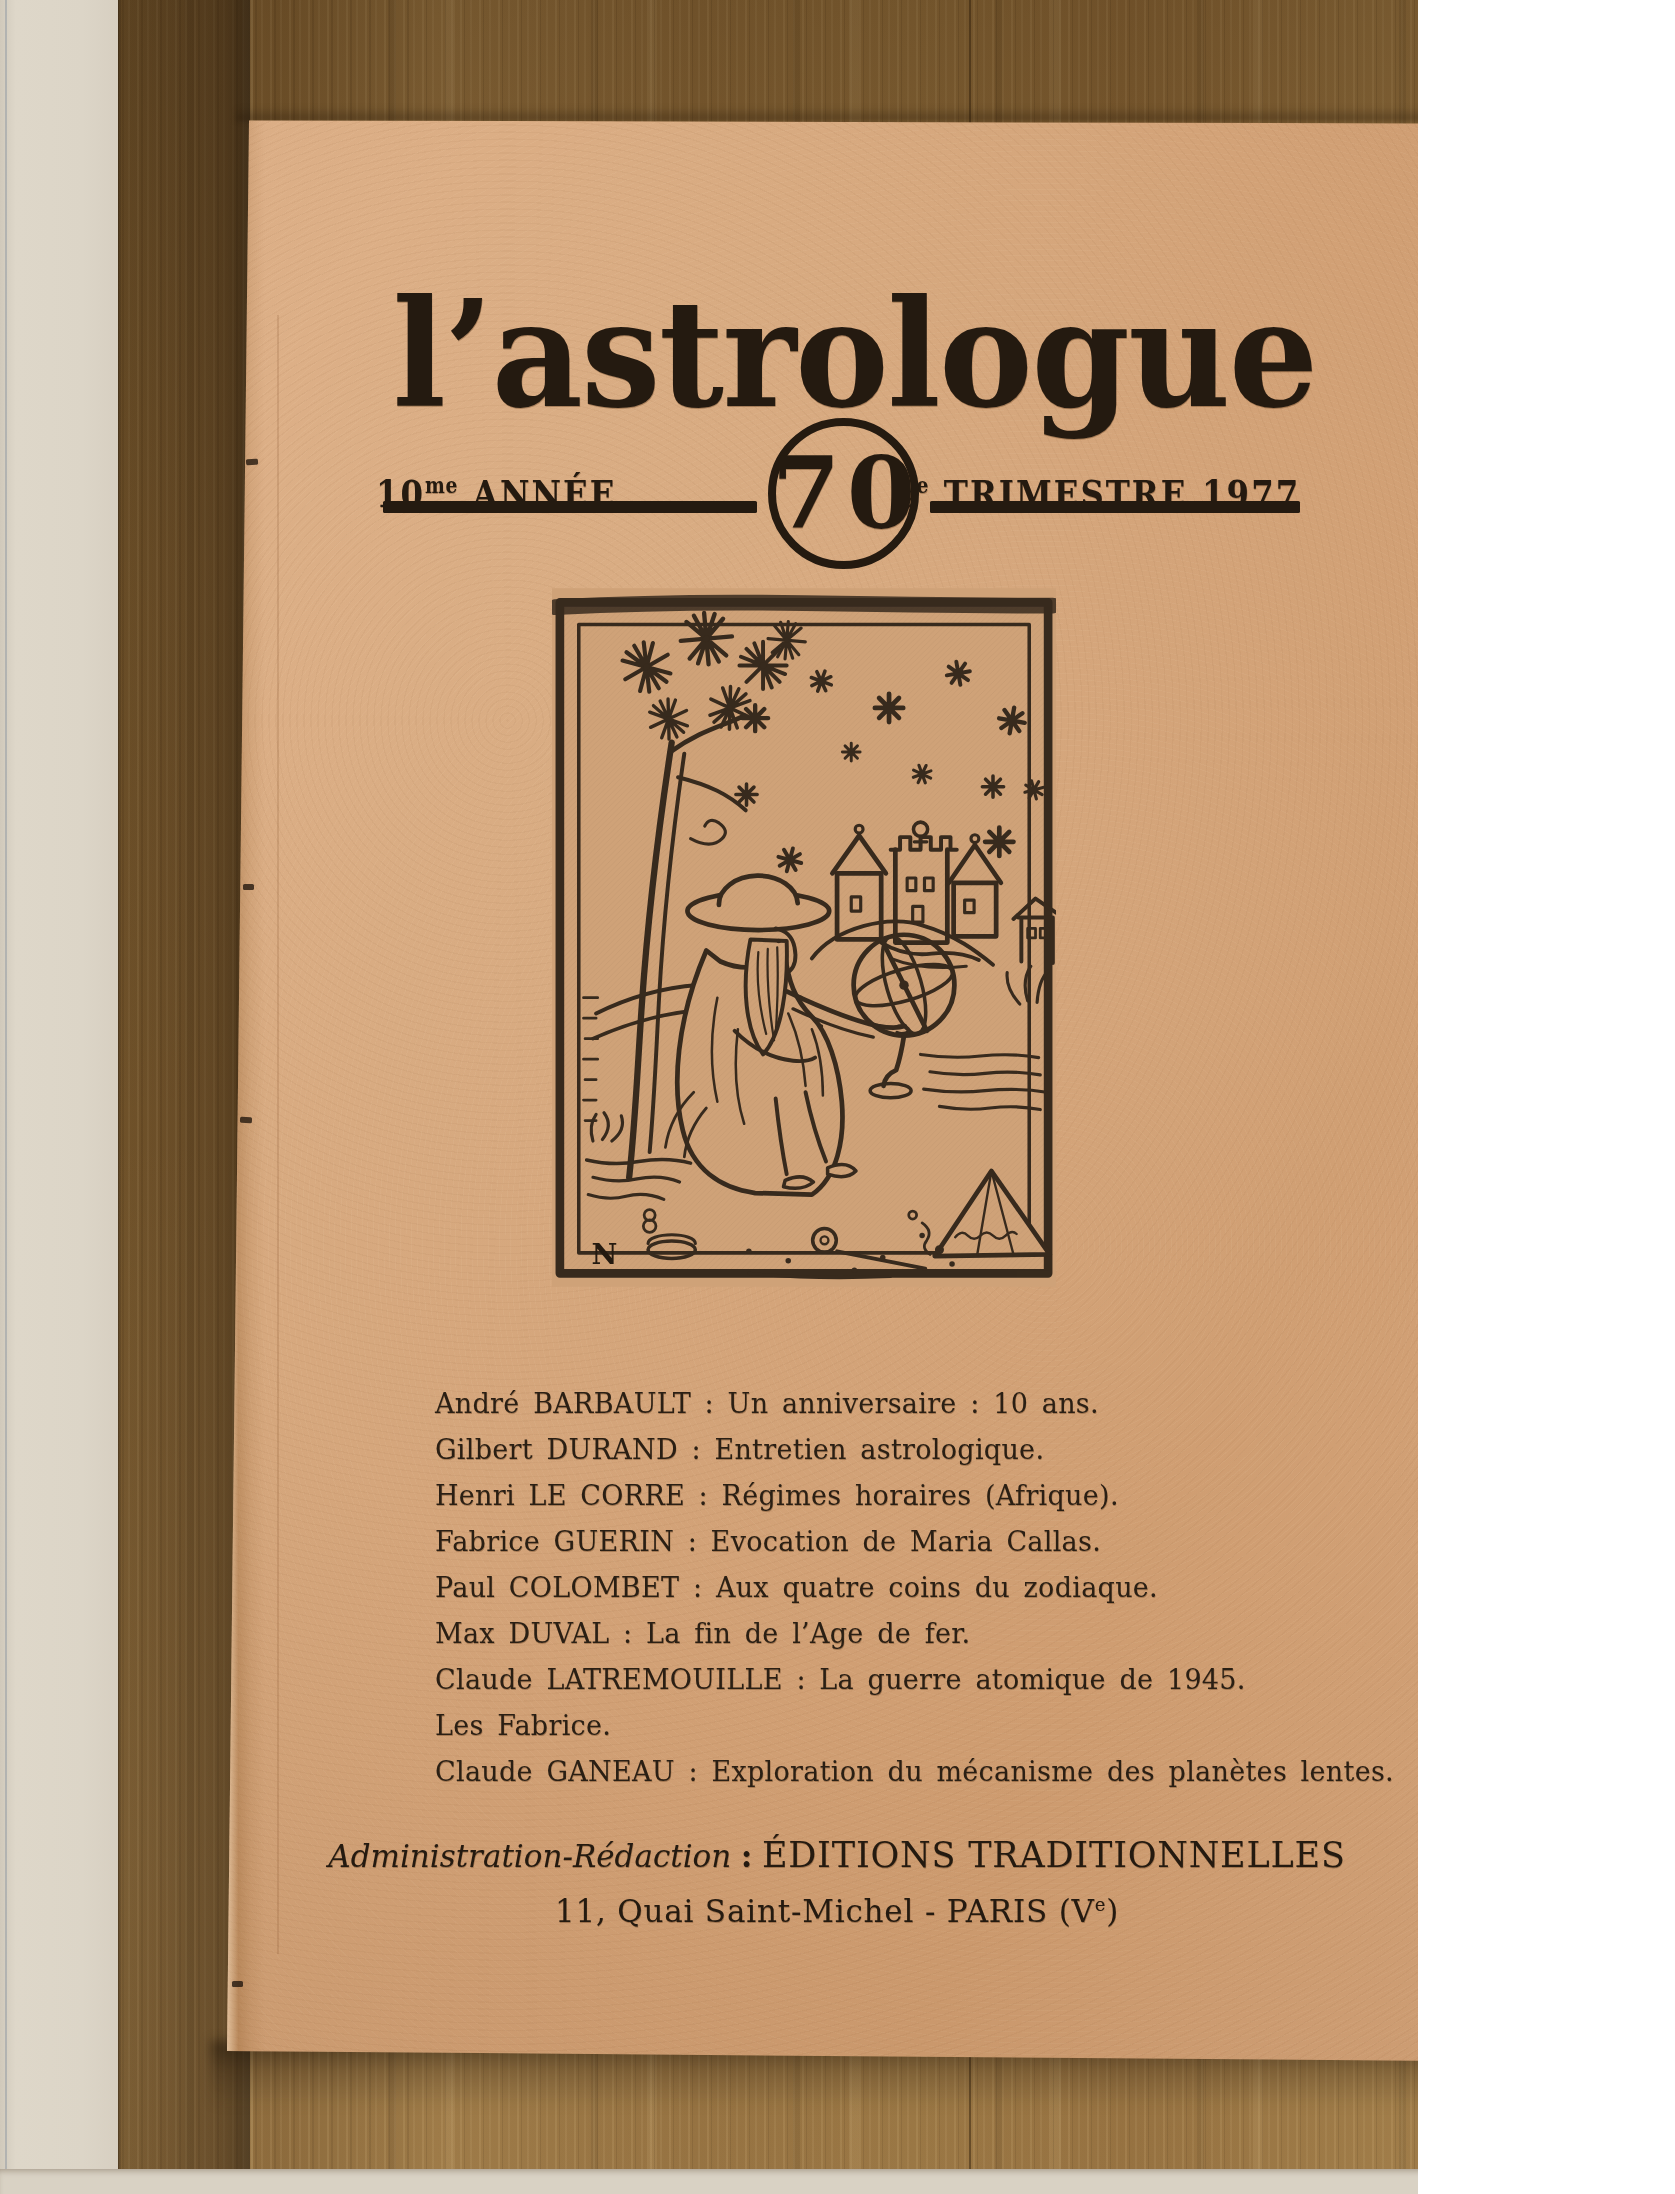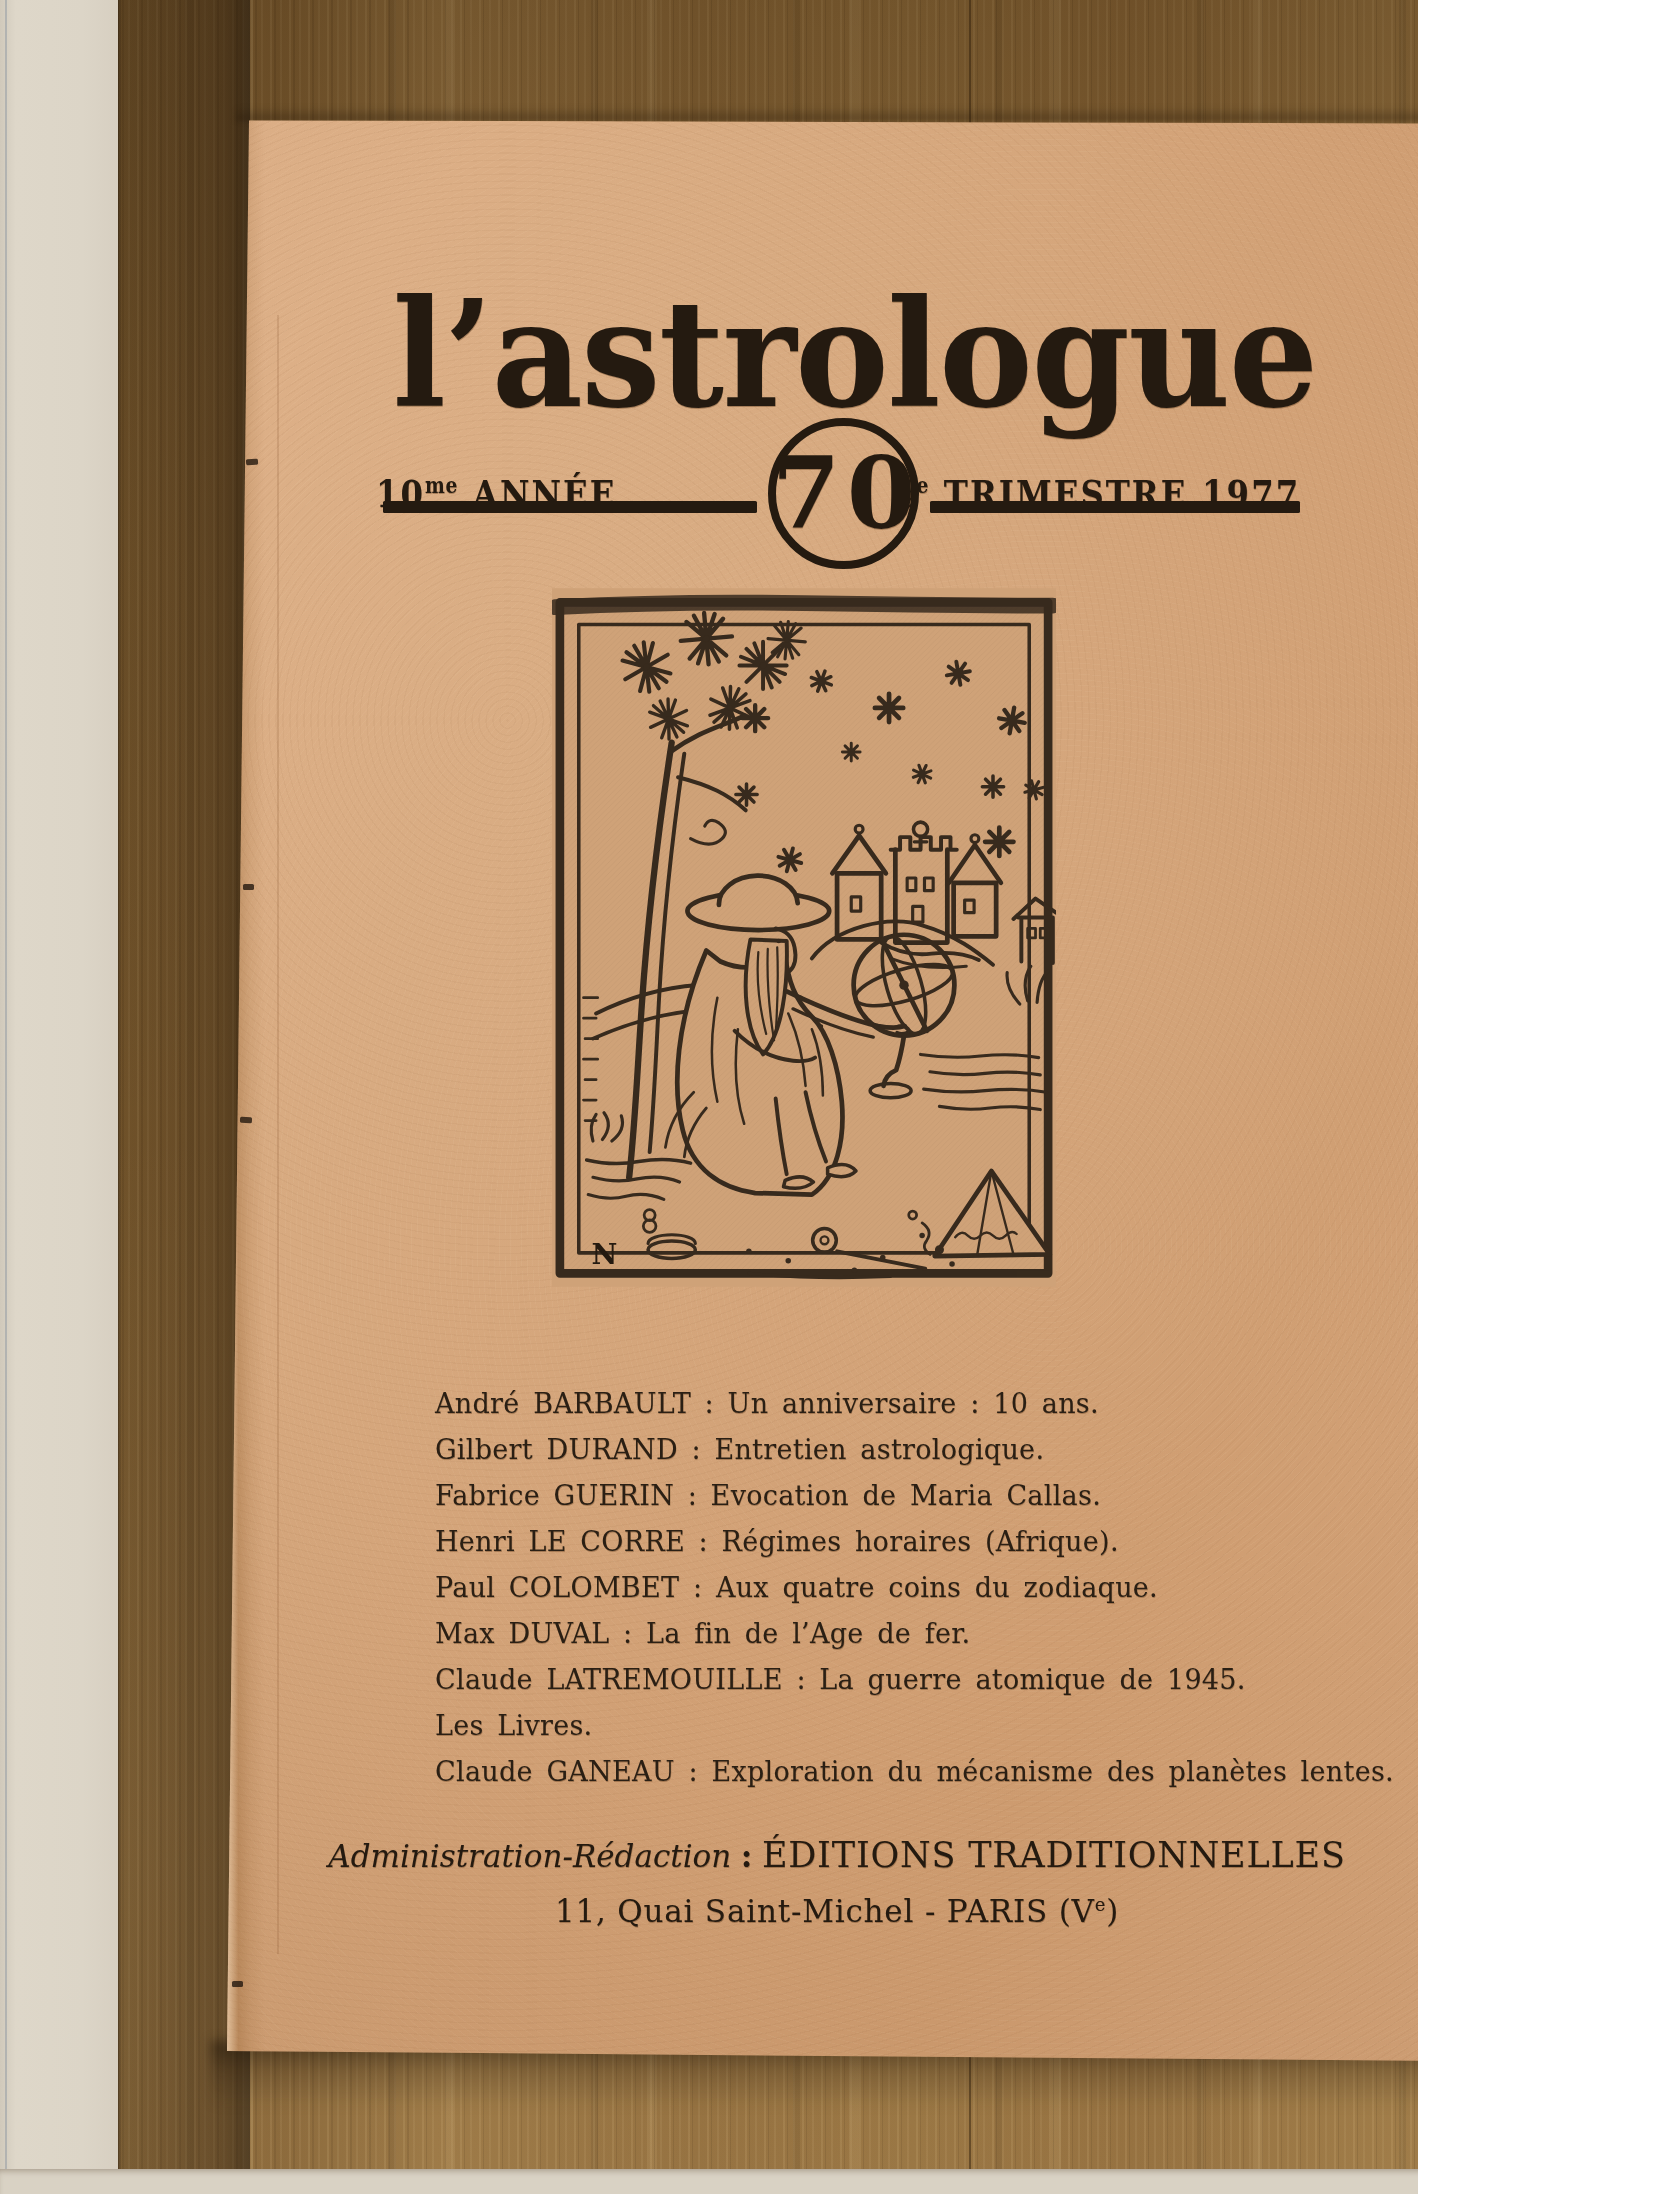--- a/index.html
+++ b/index.html
@@ -285,26 +285,26 @@
 
         <text x="50" y="858" font-size="36" font-weight="bold" font-family="DejaVu Serif, serif" fill="#241a10">N</text>
 
         <rect x="10" y="18" width="620" height="852" fill="url(#tex)" opacity="0.55"></rect>
       </svg>
     </div>
 
     <div class="contents ink">
       <div class="line">André BARBAULT : Un anniversaire : 10 ans.</div>
       <div class="line">Gilbert DURAND : Entretien astrologique.</div>
+      <div class="line">Henri LE CORRE : Régimes horaires (Afrique).</div>
       <div class="line">Fabrice GUERIN : Evocation de Maria Callas.</div>
-      <div class="line">Henri LE CORRE : Régimes horaires (Afrique).</div>
       <div class="line">Paul COLOMBET : Aux quatre coins du zodiaque.</div>
       <div class="line">Max DUVAL : La fin de l’Age de fer.</div>
       <div class="line">Claude LATREMOUILLE : La guerre atomique de 1945.</div>
-      <div class="line">Les Livres.</div>
+      <div class="line">Les Fabrice.</div>
       <div class="line">Claude GANEAU : Exploration du mécanisme des planètes lentes.</div>
     </div>
 
     <div class="pubA ink"><span class="admin">Administration-Rédaction</span><span class="sep">:</span><span class="pubname">ÉDITIONS TRADITIONNELLES</span></div>
 
     <div class="pubB ink"><span>11, Quai Saint-Michel - PARIS (V</span><span class="sup">e</span><span>)</span></div>
   </div>
 </div>
 
 

